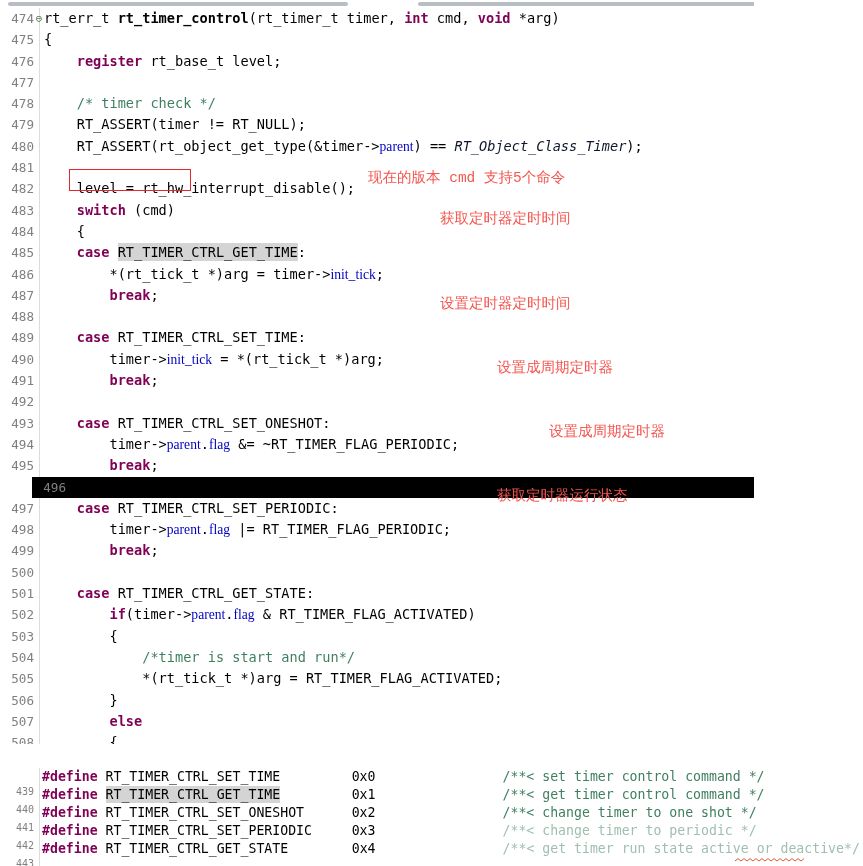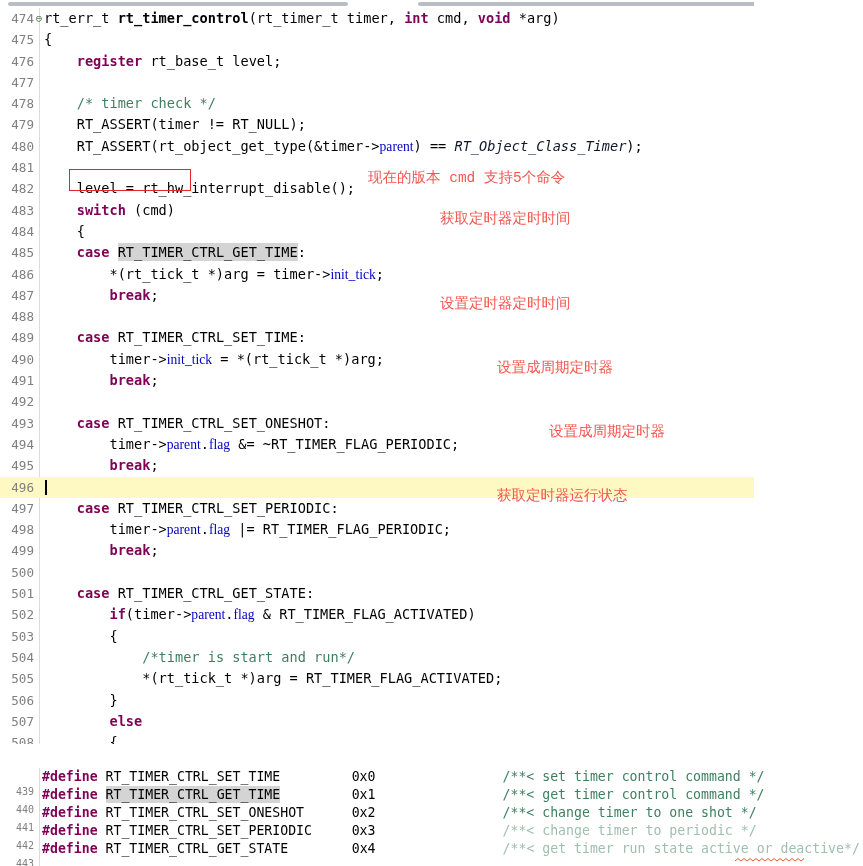--- a/index.html
+++ b/index.html
@@ -63,21 +63,21 @@
     top: 8px;
     width: 863px;
   }
   .line {
     position: relative;
     height: 21.3px;
     line-height: 21.3px;
     white-space: pre;
     font-size: 13.6px;
   }
-  .line.hl { background: #fef9c3; }
+  .line.hl { background: #000000; margin-left: 32px; }
   .ln {
     position: absolute;
     left: 0;
     width: 34px;
     text-align: right;
     color: #808080;
     font-size: 12.6px;
     font-family: "DejaVu Sans Mono", "Liberation Mono", monospace;
   }
   .fold {

